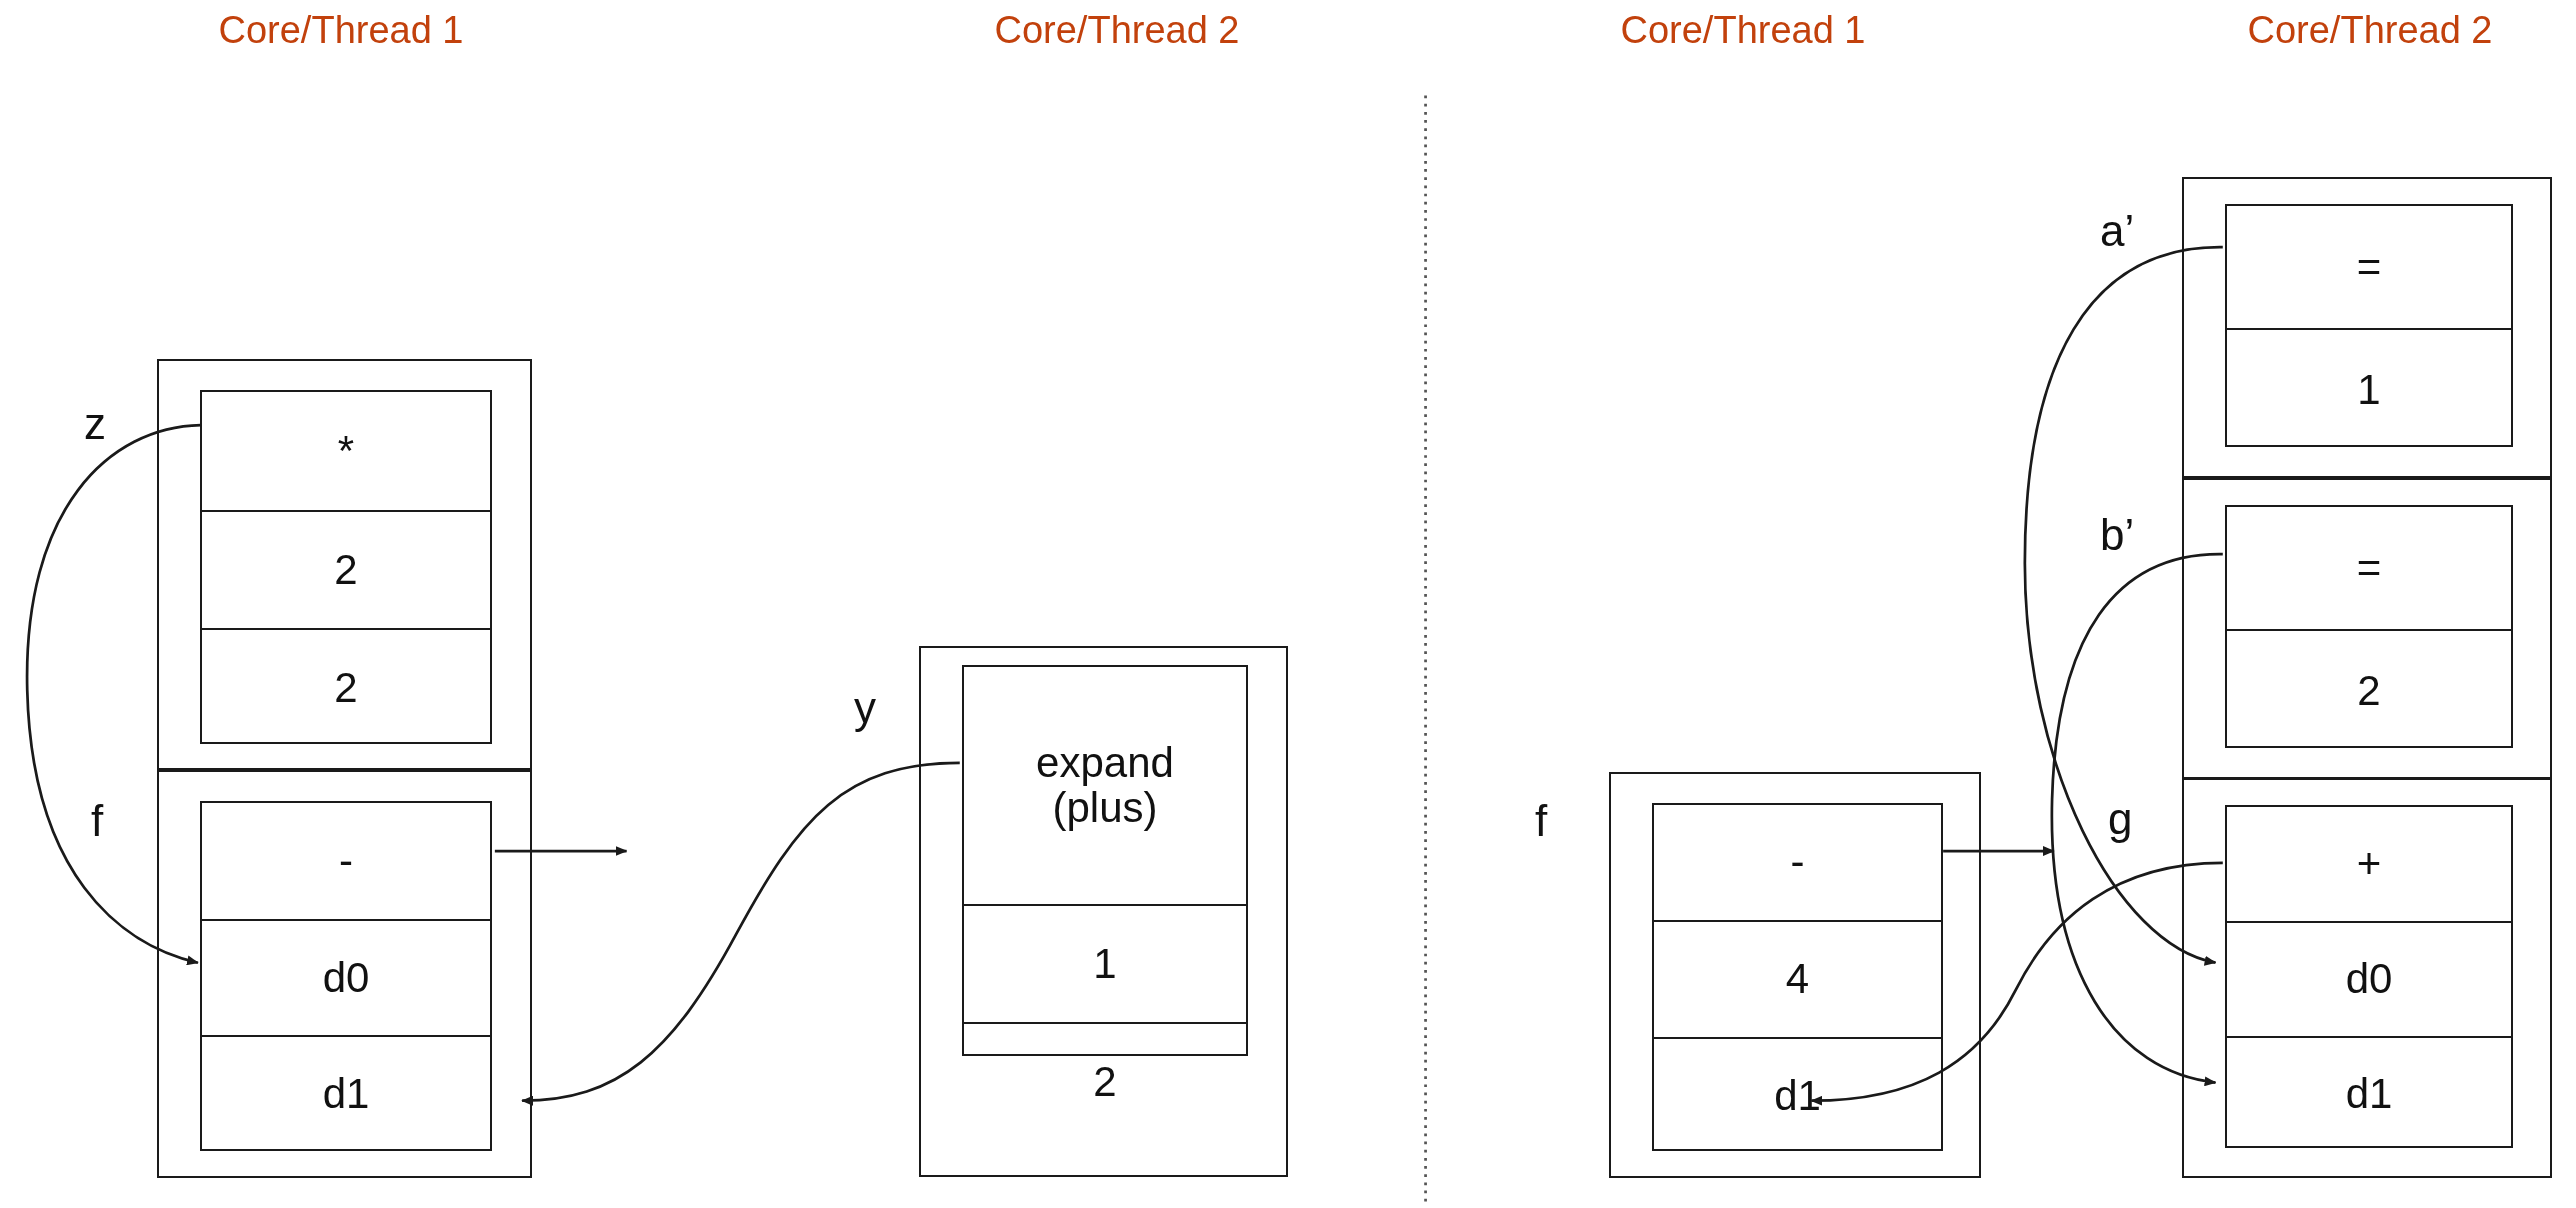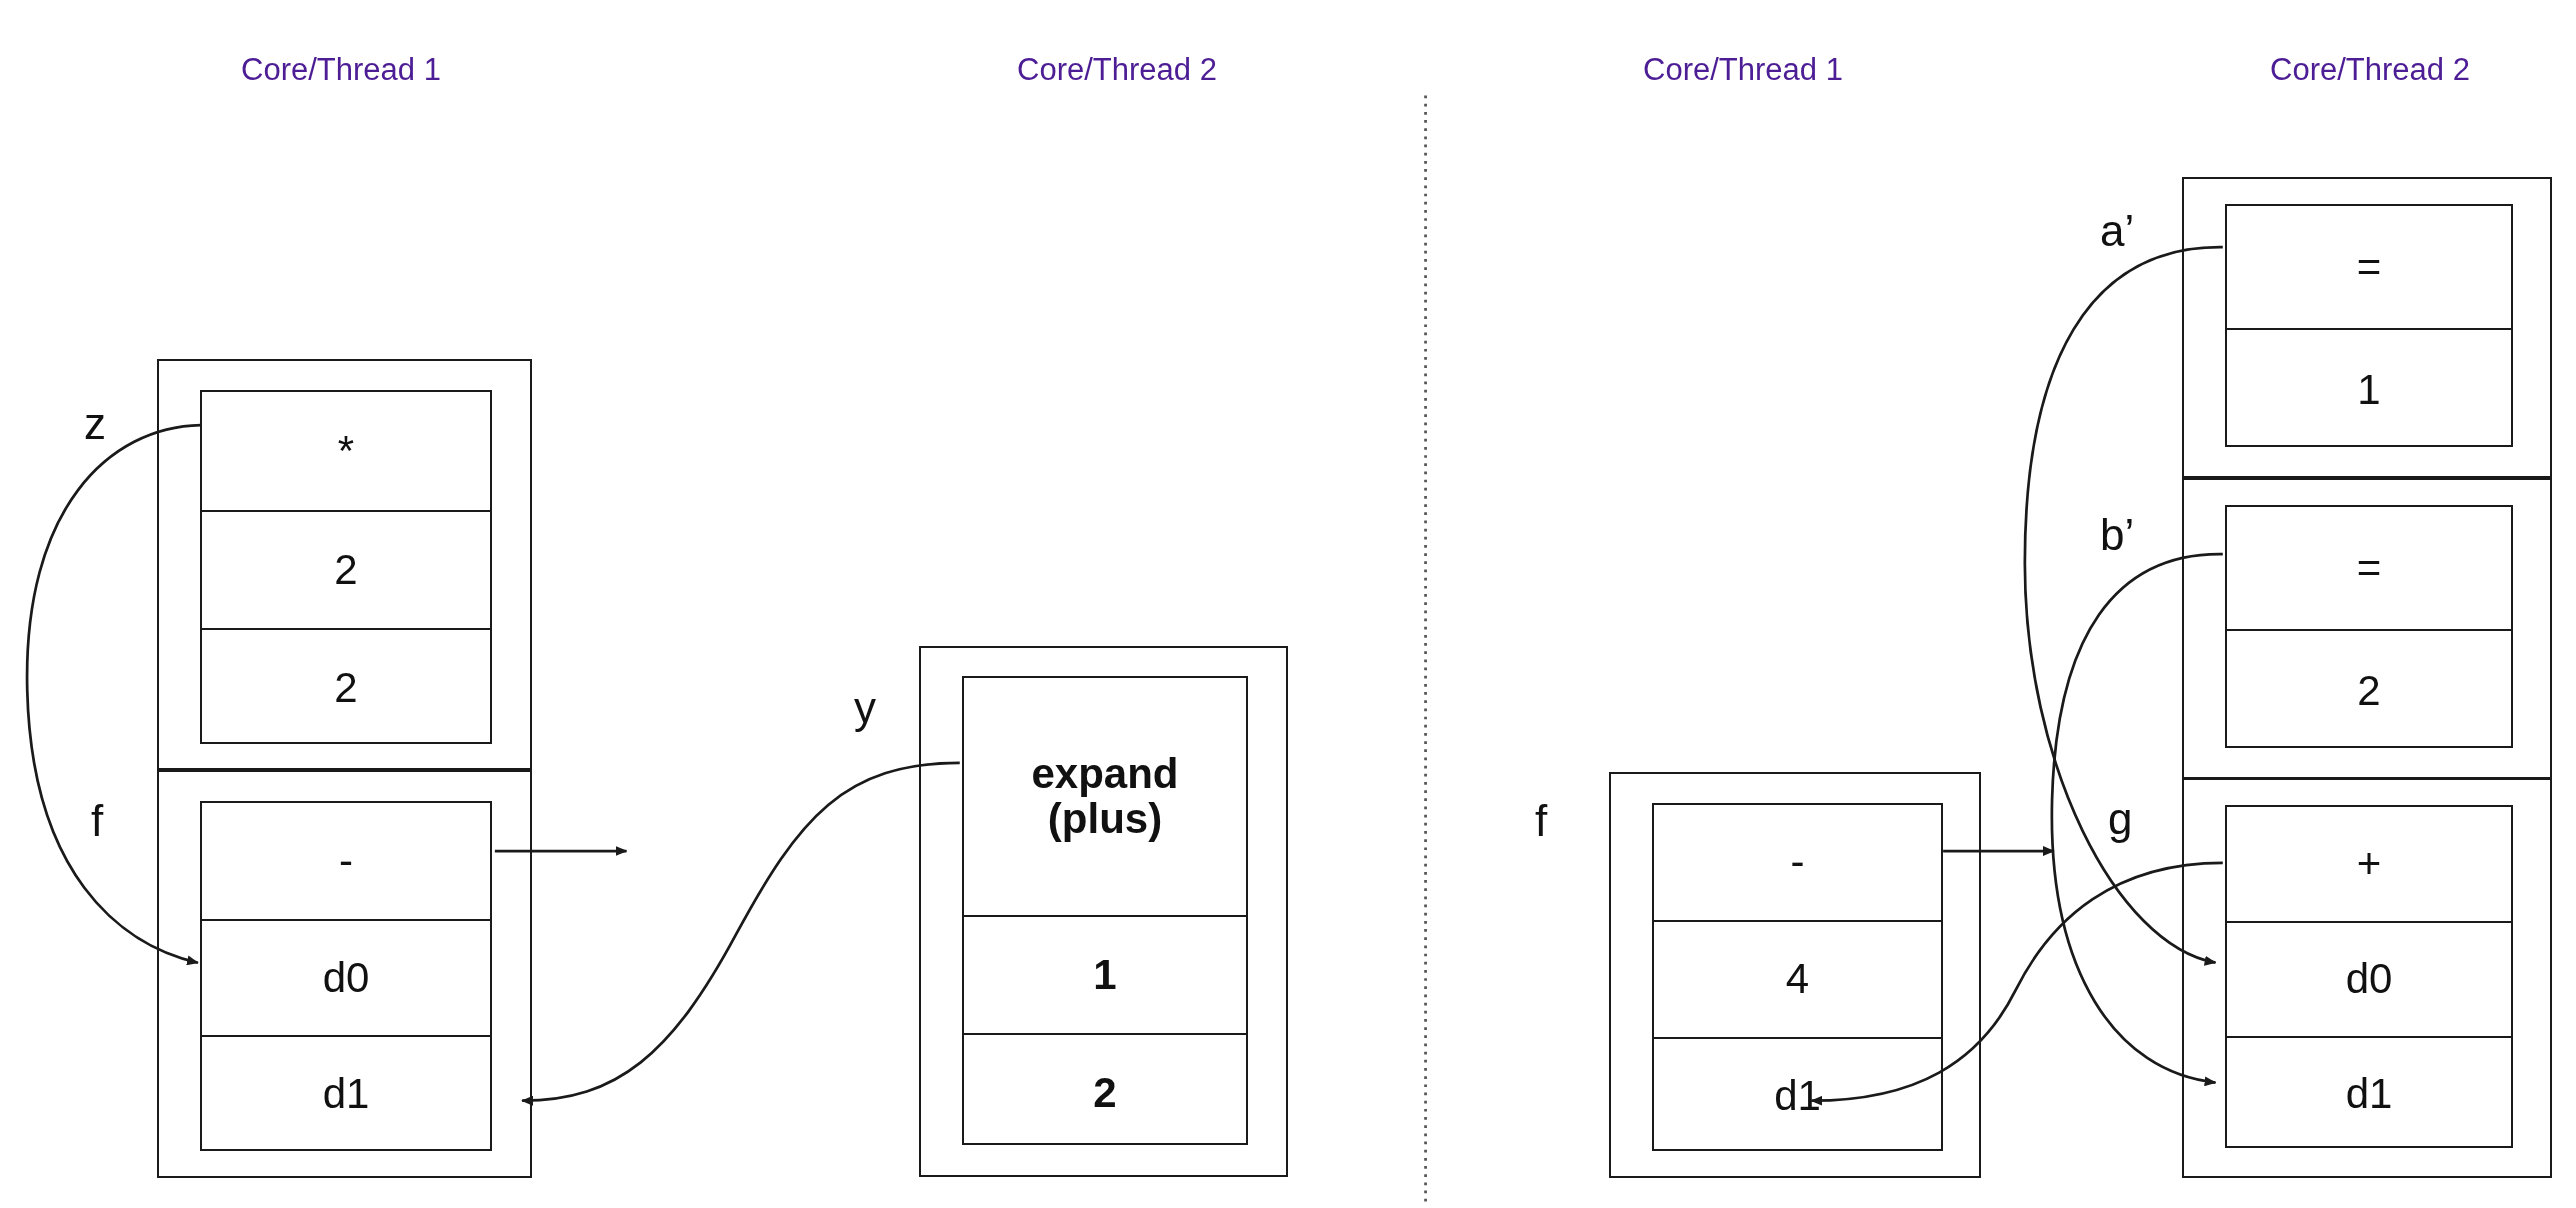--- a/index.html
+++ b/index.html
@@ -1,21 +1,21 @@
 <!DOCTYPE html>
 <html style="font-size:14.5px"><head>
 <meta charset="utf-8">
 <style>
   html,body{margin:0;padding:0;background:#ffffff;}
   body{width:2576px;height:1209px;position:relative;overflow:hidden;
        font-family:"Liberation Sans","DejaVu Sans",sans-serif;color:#000;}
   .stage{position:absolute;left:0;top:0;width:2576px;height:1209px;}
 
-  .title{position:absolute;font-size:31px;line-height:1;white-space:nowrap;
-         text-align:center;transform:translateX(-50%);color:#4c1d95;margin-top:43px;}
+  .title{position:absolute;font-size:38px;line-height:1;white-space:nowrap;
+         text-align:center;transform:translateX(-50%);color:#c2410c;}
 
   
   .outer{position:absolute;border:2.7px solid #1a1a1a;box-sizing:border-box;background:#fff;}
   .inner{position:absolute;border:2.7px solid #1a1a1a;box-sizing:border-box;background:#fff;}
   .cell{position:absolute;left:0;right:0;box-sizing:border-box;
         display:flex;align-items:center;justify-content:center;
         font-size:42px;color:#111;white-space:pre-line;text-align:center;line-height:1.05;}
   .cell.divider-top{border-top:2.7px solid #1a1a1a;}
 
   .edgelabel{position:absolute;font-size:44px;line-height:1;color:#111;white-space:nowrap;}
@@ -46,21 +46,21 @@
 
   <div class="outer" style="left:157px;top:770px;width:375px;height:408px;">
     <div class="inner" style="left:41px;top:29px;width:292px;height:350px;">
       <div class="cell" style="top:0;height:116px;">-</div>
       <div class="cell divider-top" style="top:116px;height:116px;">d0</div>
       <div class="cell divider-top" style="top:232px;height:117px;">d1</div>
     </div>
   </div>
 
   <div class="outer" style="left:919px;top:646px;width:369px;height:531px;">
-    <div class="inner" style="left:41px;top:28px;width:286px;height:469px;font-weight:bold;">
+    <div class="inner" style="left:41px;top:17px;width:286px;height:391px;">
       <div class="cell" style="top:0;height:237px;">expand
 (plus)</div>
       <div class="cell divider-top" style="top:237px;height:118px;">1</div>
       <div class="cell divider-top" style="top:355px;height:118px;">2</div>
     </div>
   </div>
 
   <div class="outer" style="left:2182px;top:177px;width:370px;height:301px;">
     <div class="inner" style="left:41px;top:25.4px;width:288px;height:243px;">
       <div class="cell" style="top:0;height:122px;">=</div>

